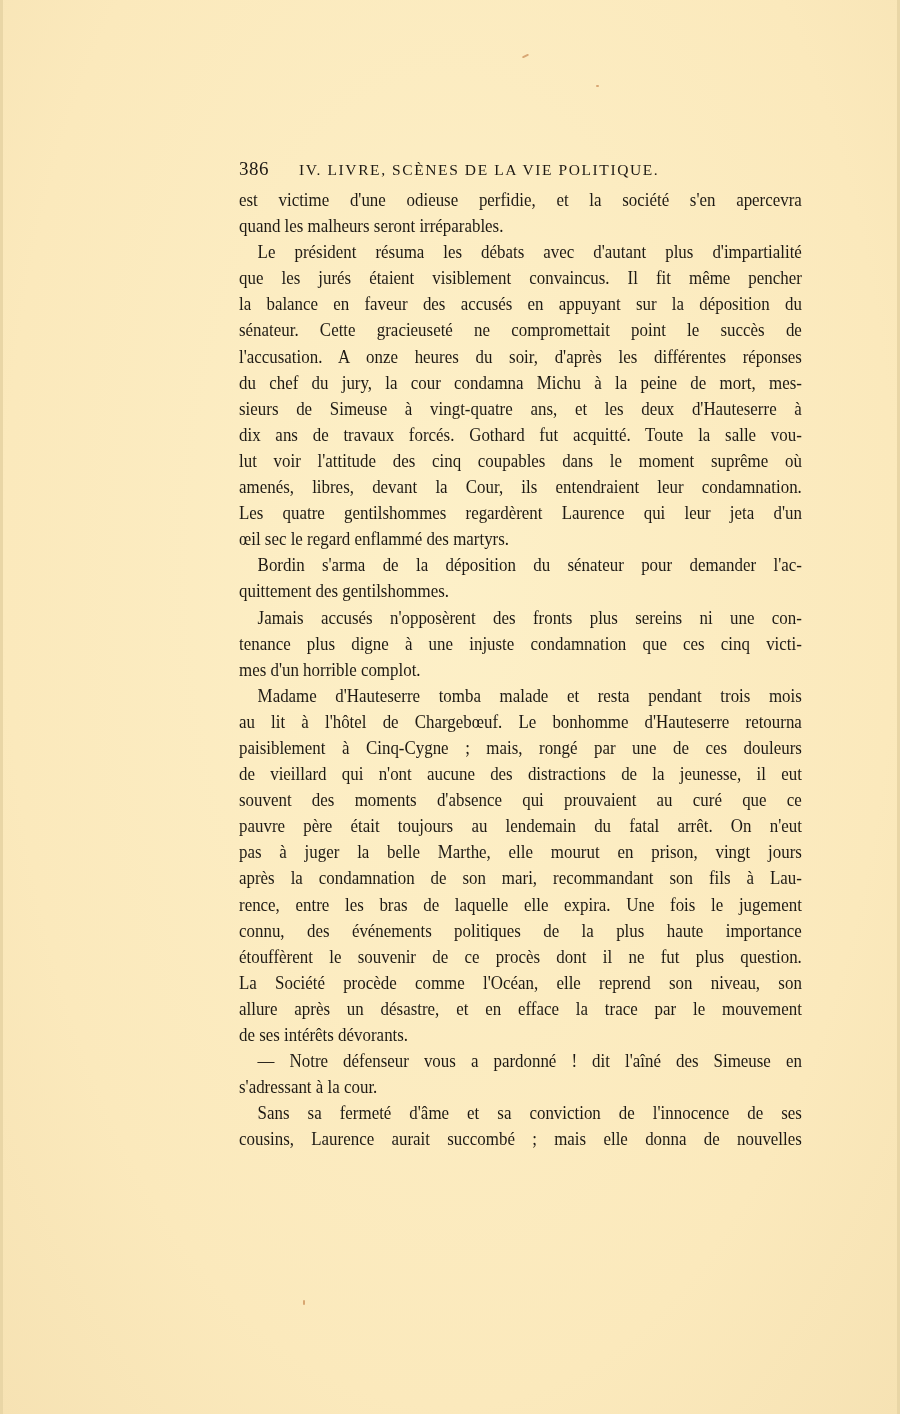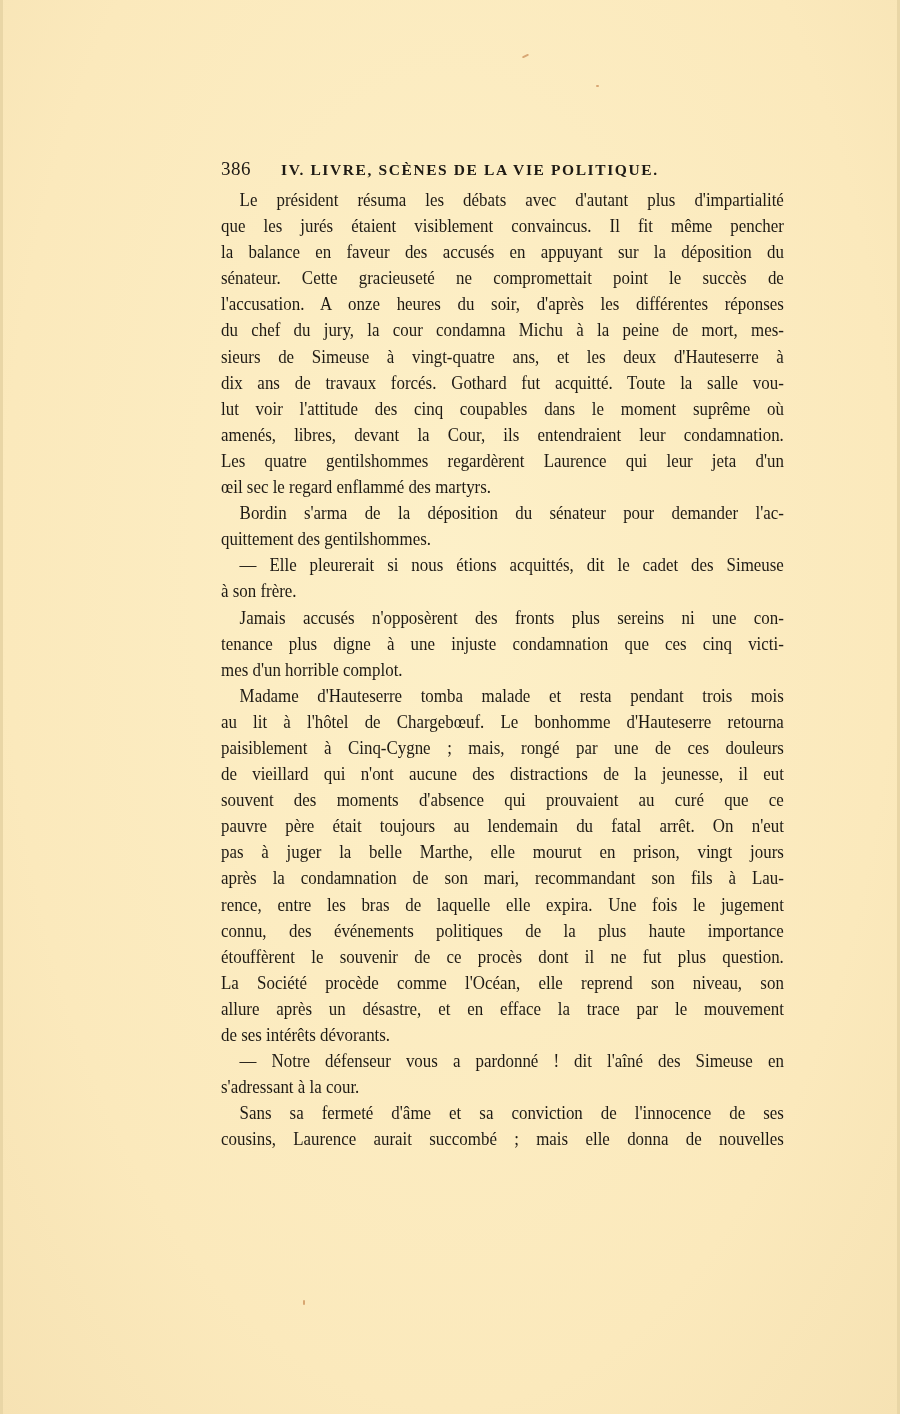--- a/index.html
+++ b/index.html
@@ -8,27 +8,27 @@
       background: #fcecc0;
       background-image: radial-gradient(ellipse at 50% 40%, #fdf0c8 0%, #fbe9bc 70%, #f6e2b3 100%);
       position: relative; overflow: hidden;
       font-family: "Liberation Serif", "DejaVu Serif", serif;
       color: #1e1a14;
     }
     .page-edge { position: absolute; left: 0; top: 0; width: 3px; height: 1414px; background: #e9d6a6; }
     .page-edge.right { left: auto; right: 0; }
     .speck { position: absolute; background: #c98a52; border-radius: 1px; opacity: .7; }
     .text-block {
-      position: absolute; left: 221px; top: 158px; width: 563px;
+      position: absolute; left: 239px; top: 158px; width: 563px;
     }
     .running-head {
       display: flex; align-items: baseline; height: 26px; margin-bottom: 3px;
     }
     .page-number { font-size: 19px; width: 60px; letter-spacing: 0.5px; }
-    .head-title { font-size: 15.5px; font-weight: bold; letter-spacing: 1.6px; font-variant: small-caps; }
+    .head-title { font-size: 15.5px; font-weight: normal; letter-spacing: 1.6px; font-variant: small-caps; }
     .line {
       font-size: 18.2px; line-height: 26.1px; height: 26.1px;
       white-space: nowrap; text-align: justify; text-align-last: justify;
       transform: scaleX(0.93); transform-origin: left center; width: 107.5%;
     }
     .line.last { text-align-last: left; }
     .line.indent { padding-left: 20px; box-sizing: border-box; }
   </style>
 </head>
 <body>
@@ -39,40 +39,40 @@
 <div class="speck" style="left:596px;top:85px;width:3px;height:2px;"></div>
 <div class="speck" style="left:303px;top:1300px;width:2px;height:5px;"></div>
 
 <main class="text-block">
   <div class="running-head">
     <span class="page-number">386</span>
     <span class="head-title">IV. LIVRE, SCÈNES DE LA VIE POLITIQUE.</span>
   </div>
   <div id="body-text">
       <div>
+        <div class="line">est victime d'une odieuse perfidie, et la société s'en apercevra</div>
+        <div class="line last">quand les malheurs seront irréparables.</div>
+      </div>
+      <div>
         <div class="line indent">Le président résuma les débats avec d'autant plus d'impartialité</div>
         <div class="line">que les jurés étaient visiblement convaincus. Il fit même pencher</div>
         <div class="line">la balance en faveur des accusés en appuyant sur la déposition du</div>
         <div class="line">sénateur. Cette gracieuseté ne compromettait point le succès de</div>
         <div class="line">l'accusation. A onze heures du soir, d'après les différentes réponses</div>
         <div class="line">du chef du jury, la cour condamna Michu à la peine de mort, mes-</div>
         <div class="line">sieurs de Simeuse à vingt-quatre ans, et les deux d'Hauteserre à</div>
         <div class="line">dix ans de travaux forcés. Gothard fut acquitté. Toute la salle vou-</div>
         <div class="line">lut voir l'attitude des cinq coupables dans le moment suprême où</div>
         <div class="line">amenés, libres, devant la Cour, ils entendraient leur condamnation.</div>
         <div class="line">Les quatre gentilshommes regardèrent Laurence qui leur jeta d'un</div>
         <div class="line last">œil sec le regard enflammé des martyrs.</div>
       </div>
       <div>
         <div class="line indent">Bordin s'arma de la déposition du sénateur pour demander l'ac-</div>
         <div class="line last">quittement des gentilshommes.</div>
-      </div>
-      <div>
-        <div class="line indent">— Elle pleurerait si nous étions acquittés, dit le cadet des Simeuse</div>
-        <div class="line last">à son frère.</div>
       </div>
       <div>
         <div class="line indent">Jamais accusés n'opposèrent des fronts plus sereins ni une con-</div>
         <div class="line">tenance plus digne à une injuste condamnation que ces cinq victi-</div>
         <div class="line last">mes d'un horrible complot.</div>
       </div>
       <div>
         <div class="line indent">Madame d'Hauteserre tomba malade et resta pendant trois mois</div>
         <div class="line">au lit à l'hôtel de Chargebœuf. Le bonhomme d'Hauteserre retourna</div>
         <div class="line">paisiblement à Cinq-Cygne ; mais, rongé par une de ces douleurs</div>

